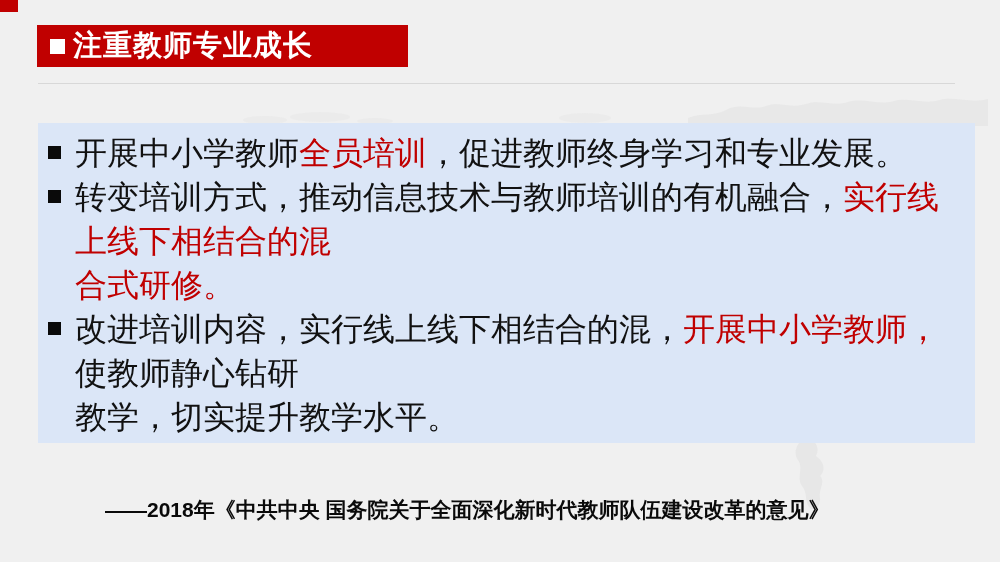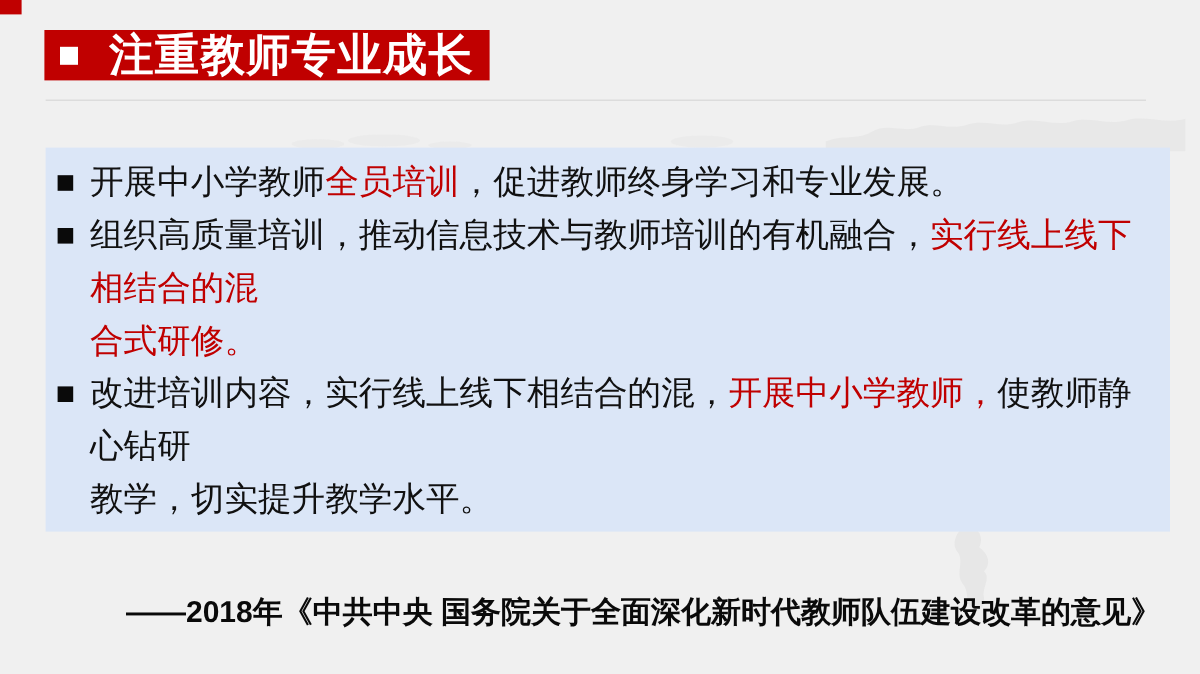--- a/index.html
+++ b/index.html
@@ -37,23 +37,23 @@
   }
   .title-square {
     width: 15px;
     height: 15px;
     background: #ffffff;
     margin-left: 13px;
     flex: 0 0 auto;
   }
   .title-text {
     color: #ffffff;
-    font-size: 37px;
+    font-size: 29px;
     font-weight: bold;
-    margin-left: 26px;
+    margin-left: 8px;
     letter-spacing: 1px;
     white-space: nowrap;
   }
   .divider {
     position: absolute;
     left: 38px;
     top: 83px;
     width: 917px;
     height: 1px;
     background: #d8d8d8;
@@ -78,39 +78,39 @@
   }
   .bullet-list {
     list-style: none;
     margin: 0;
     padding: 8px 26px 0 0;
   }
   .bullet-item {
     position: relative;
     padding-left: 37px;
     font-family: "Liberation Serif", "DejaVu Serif", serif;
-    font-size: 28px;
+    font-size: 32px;
     line-height: 44px;
     color: var(--ink, #111111);
     white-space: pre-wrap;
   }
   .bullet-square {
     position: absolute;
     left: 10px;
     top: 15px;
     width: 13px;
     height: 13px;
     background: #0a0a0a;
   }
   .seg.red {
     color: var(--accent, #c00000);
   }
   .citation {
     margin: 49px 0 0 67px;
-    font-size: 25px;
+    font-size: 21px;
     font-weight: bold;
     line-height: 44px;
     color: #0a0a0a;
     white-space: nowrap;
     letter-spacing: 0px;
   }
 </style>
 </head>
 <body>
 
@@ -136,21 +136,21 @@
   <div class="title-banner">
     <span class="title-square"></span>
     <span class="title-text">注重教师专业成长</span>
   </div>
 
   <div class="divider"></div>
 
   <div class="content-box">
     <ul class="bullet-list">
         <li class="bullet-item"><span class="bullet-square"></span><span class="seg">开展中小学教师</span><span class="seg red">全员培训</span><span class="seg">，促进教师终身学习和专业发展。</span></li>
-        <li class="bullet-item"><span class="bullet-square"></span><span class="seg">组织高质量培训，推动信息技术与教师培训的有机融合，</span><span class="seg red">实行线上线下相结合的混
+        <li class="bullet-item"><span class="bullet-square"></span><span class="seg">转变培训方式，推动信息技术与教师培训的有机融合，</span><span class="seg red">实行线上线下相结合的混
 合式研修。</span></li>
         <li class="bullet-item"><span class="bullet-square"></span><span class="seg">改进培训内容，实行线上线下相结合的混，</span><span class="seg red">开展中小学教师，</span><span class="seg">使教师静心钻研
 教学，切实提升教学水平。</span></li>
       </ul>
     <div class="citation">——2018年《中共中央 国务院关于全面深化新时代教师队伍建设改革的意见》</div>
   </div>
 
 </div>
 
 </body></html>

